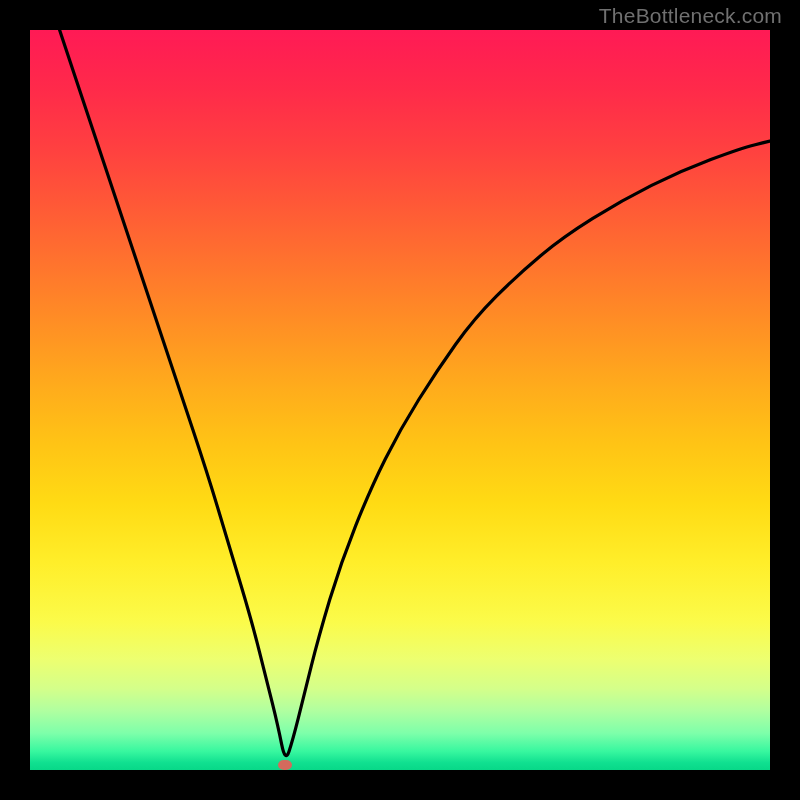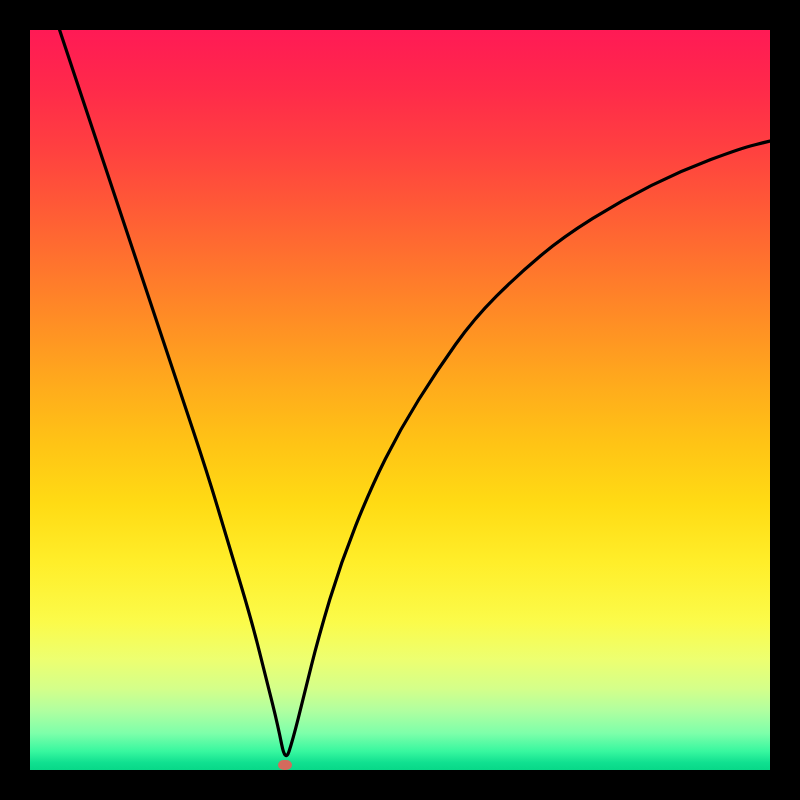--- a/index.html
+++ b/index.html
@@ -74,20 +74,21 @@
     height: 10px;
     border-radius: 6px / 5px;
     background: #d46a5d;
     transform: translate(-50%, -50%);
   }
 </style>
 </head>
 <body>
 
 <div class="frame">
+  <div class="watermark">TheBottleneck.com</div>
 
   <div class="plot">
     <div class="gradient"></div>
 
     <svg class="curve" viewBox="0 0 740 740" preserveAspectRatio="none">
       <path id="curve-path" d="M 29.6 0.0 Q 29.6 0.0 44.4 44.4 Q 59.2 88.8 74.0 133.2 Q 88.8 177.6 103.6 222.0 Q 118.4 266.4 133.2 310.8 Q 148.0 355.2 162.8 399.6 Q 177.6 444.0 188.7 481.0 Q 199.8 518.0 210.9 555.0 Q 222.0 592.0 229.4 621.6 Q 236.8 651.2 242.4 673.4 Q 247.9 695.6 251.6 714.1 Q 255.3 732.6 259.0 721.5 Q 262.7 710.4 268.3 688.2 Q 273.8 666.0 281.2 636.4 Q 288.6 606.8 299.7 569.8 Q 310.8 532.8 325.6 495.8 Q 340.4 458.8 355.2 429.2 Q 370.0 399.6 388.5 370.0 Q 407.0 340.4 425.5 314.5 Q 444.0 288.6 466.2 266.4 Q 488.4 244.2 510.6 225.7 Q 532.8 207.2 562.4 188.7 Q 592.0 170.2 621.6 155.4 Q 651.2 140.6 680.8 129.5 Q 710.4 118.4 725.2 114.7 L 740.0 111.0" stroke="#000" stroke-width="3.2" fill="none" stroke-linecap="round" stroke-linejoin="round"></path>
     </svg>
 
     <div class="marker" id="min-marker" style="left: 255.3px; top: 734.82px; background: rgb(212, 106, 93);"></div>
   </div>

